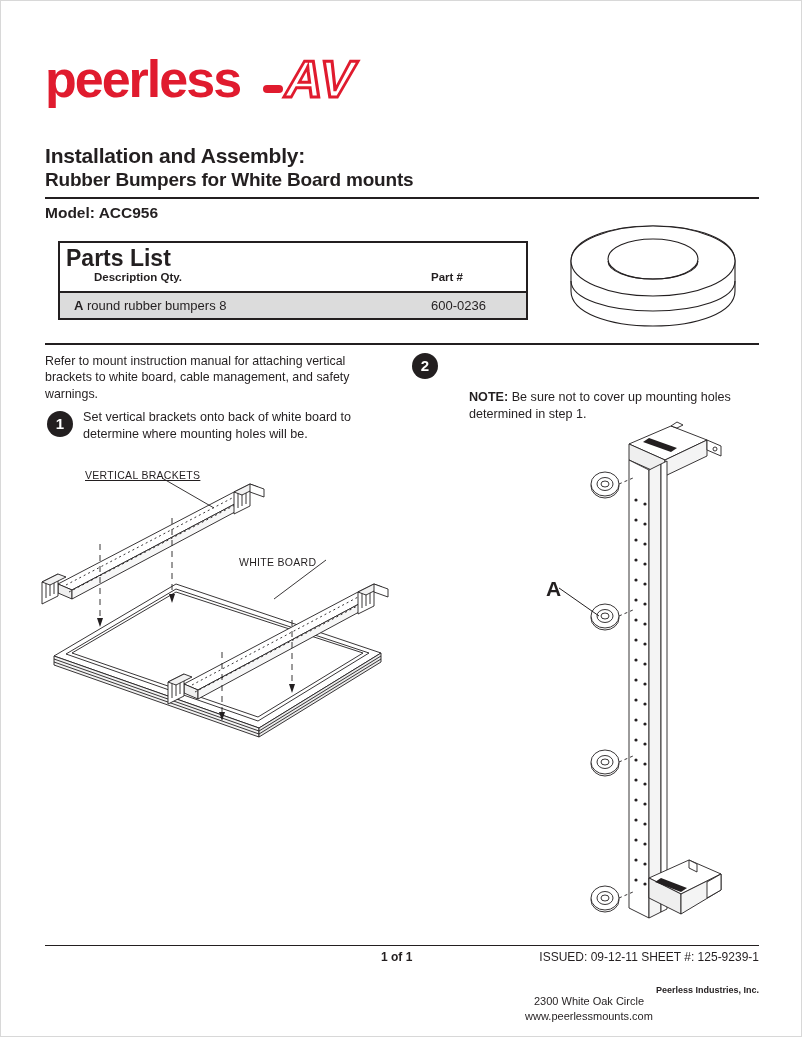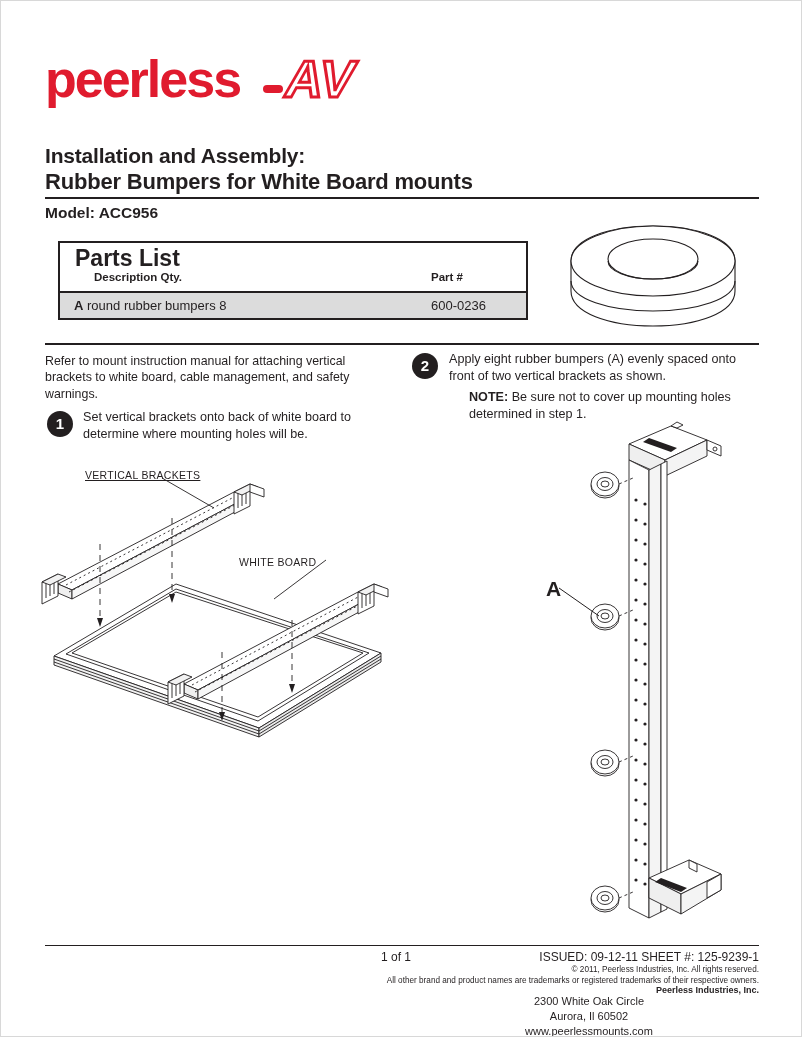--- a/index.html
+++ b/index.html
@@ -9,29 +9,29 @@
     box-sizing:border-box;border:1px solid #d8d8d8;overflow:hidden;
   }
   .abs{position:absolute;}
 
   
   #logo{left:44px;top:56px;width:340px;height:70px;}
   #logo svg{display:block;}
 
   
   #title1{left:44px;top:143px;font-size:21px;font-weight:bold;color:#231f20;letter-spacing:-0.2px;}
-  #title2{left:44px;top:168px;font-size:22px;font-weight:bold;color:#231f20;letter-spacing:-0.2px;}
+  #title2{left:44px;top:168px;font-size:19px;font-weight:bold;color:#231f20;letter-spacing:-0.2px;}
   .rule{background:#231f20;height:1.6px;}
   #rule1{left:44px;top:196px;width:714px;}
   #model{left:44px;top:203px;font-size:15.5px;font-weight:bold;color:#231f20;}
   #rule2{left:44px;top:342px;width:714px;}
 
   
   #parts{left:57px;top:240px;width:470px;border:2.2px solid #231f20;box-sizing:border-box;background:#fff;}
-  #parts .pl-title{font-size:23px;font-weight:bold;color:#231f20;padding:3px 0 0 15px;line-height:1.05;}
+  #parts .pl-title{font-size:23px;font-weight:bold;color:#231f20;padding:3px 0 0 6px;line-height:1.05;}
   #parts .pl-head{position:relative;height:21px;}
   #parts .pl-head .desc{position:absolute;left:34px;top:1px;font-size:11.5px;font-weight:bold;color:#231f20;}
   #parts .pl-head .part{position:absolute;left:371px;top:1px;font-size:11.5px;font-weight:bold;color:#231f20;}
   #parts .pl-sep{height:1.6px;background:#231f20;}
   #parts .pl-row{position:relative;height:25px;background:#dcdcdc;padding-left:28px;}
   #parts .pl-row .d{position:absolute;left:14px;top:5px;font-size:13px;color:#231f20;}
   #parts .pl-row .d b{font-weight:bold;}
   #parts .pl-row .p{position:absolute;left:371px;top:5px;font-size:13px;color:#231f20;}
 
   
@@ -53,21 +53,21 @@
   
   #diagram1{left:35px;top:455px;width:380px;height:300px;}
   #diagram2{left:520px;top:415px;width:215px;height:520px;}
   .calloutA{left:545px;top:576px;font-size:21px;font-weight:bold;color:#231f20;}
   .lbl{font-size:10.5px;color:#231f20;letter-spacing:0.3px;}
   #lblVB{left:84px;top:468px;text-decoration:underline;}
   #lblWB{left:238px;top:555px;}
 
   
   #rule3{left:44px;top:944px;width:714px;height:1.4px;}
-  #pageno{left:380px;top:949px;font-size:12px;font-weight:normal;color:#231f20;}
+  #pageno{left:380px;top:949px;font-size:12px;font-weight:bold;color:#231f20;}
   #issued{left:418px;top:949px;width:340px;text-align:right;font-size:12px;color:#231f20;}
   #copy{left:318px;top:964px;width:440px;text-align:right;font-size:8.2px;color:#231f20;line-height:1.3;}
   #company{left:418px;top:984px;width:340px;text-align:right;font-size:9px;font-weight:bold;color:#231f20;}
   #addr{left:418px;top:993px;width:340px;text-align:center;font-size:11px;color:#231f20;line-height:1.38;}
 </style>
 </head>
 <body>
 
 <div id="page">
 
@@ -112,21 +112,20 @@
   </div>
 
   <div class="abs rule" id="rule2"></div>
 
   <div class="abs refer">Refer to mount instruction manual for attaching vertical brackets to white board, cable management, and safety warnings.</div>
 
   <div class="abs stepnum" id="step1num">1</div>
   <div class="abs" id="step1txt">Set vertical brackets onto back of white board to determine where mounting holes will be.</div>
 
   <div class="abs stepnum" id="step2num">2</div>
-  <div class="abs" id="step2txt">Apply eight rubber bumpers (A) evenly spaced onto front of two vertical brackets as shown.</div>
   <div class="abs" id="step2note"><b>NOTE:</b><span> Be sure not to cover up mounting holes determined in step 1.</span></div>
 
   <div class="abs" id="diagram1">
     <svg width="380" height="300" viewBox="0 0 380 300" xmlns="http://www.w3.org/2000/svg" fill="none" stroke="#231f20" stroke-width="0.9" stroke-linejoin="round">
 
       <g>
         <path d="M18 200 L140 128 L345 197 L223 272 Z" fill="#ffffff"></path>
         <path d="M18 200 L18 209 L223 281 L223 272 Z" fill="#f2f2f2"></path>
         <path d="M223 281 L345 206 L345 197 L223 272 Z" fill="#e9e9e9"></path>
         <path d="M30 198 L140 133 L333 197 L222 265 Z"></path>
@@ -292,24 +291,19 @@
       <path d="M98 482 L112 476" stroke-dasharray="3 3"></path>
 
       <path d="M38 172 L78 200" stroke-width="1"></path>
     </svg>
   </div>
   <div class="abs calloutA">A</div>
 
   <div class="abs rule" id="rule3"></div>
   <div class="abs" id="pageno">1 of 1</div>
   <div class="abs" id="issued">ISSUED: 09-12-11  SHEET #: 125-9239-1</div>
-  <div class="abs" id="copy">
-    <div>© 2011, Peerless Industries, Inc. All rights reserved.</div>
-    <div>All other brand and product names are trademarks or registered trademarks of their respective owners.</div>
-  </div>
   <div class="abs" id="company">Peerless Industries, Inc.</div>
   <div class="abs" id="addr">
     <div>2300 White Oak Circle</div>
-    <div>Aurora, Il 60502</div>
     <div>www.peerlessmounts.com</div>
   </div>
 
 </div>
 
 </body></html>

